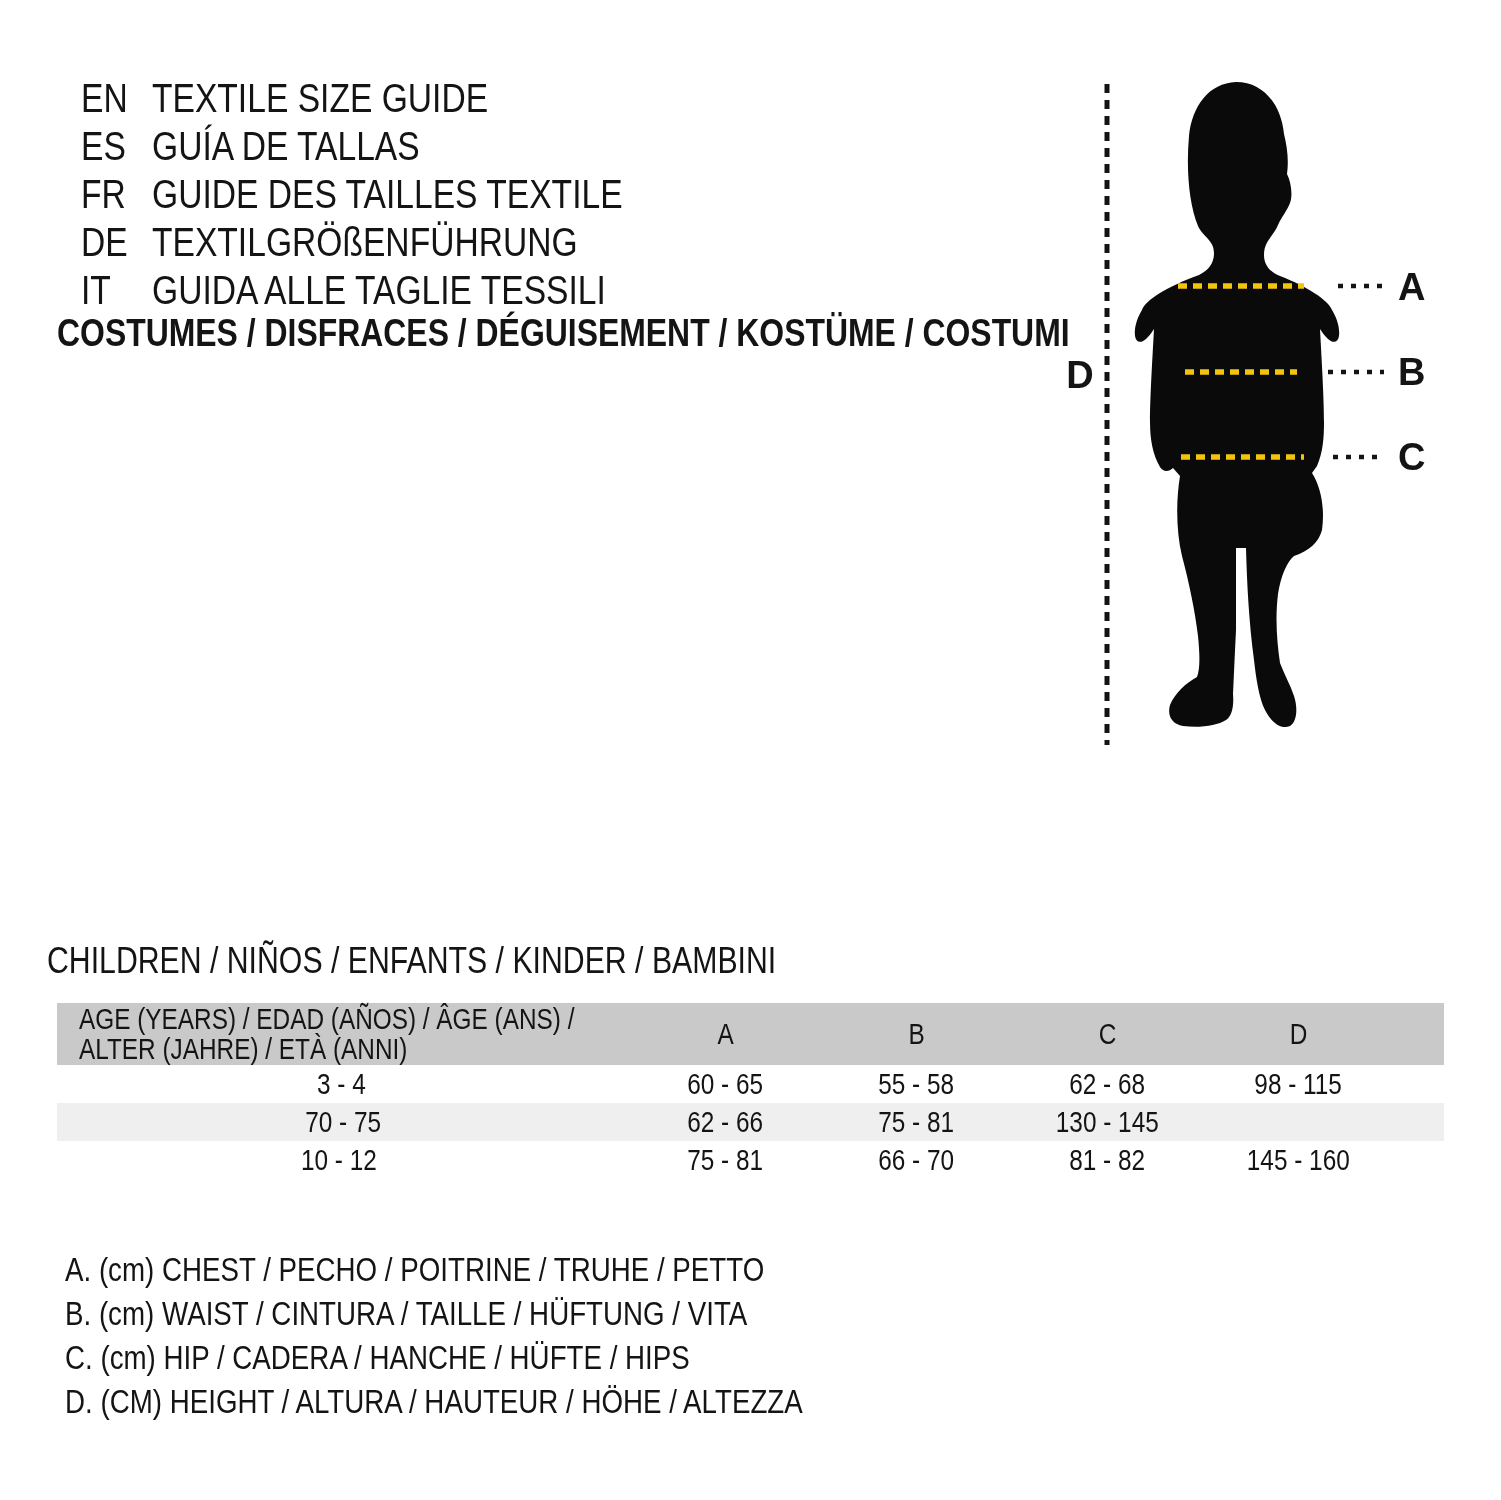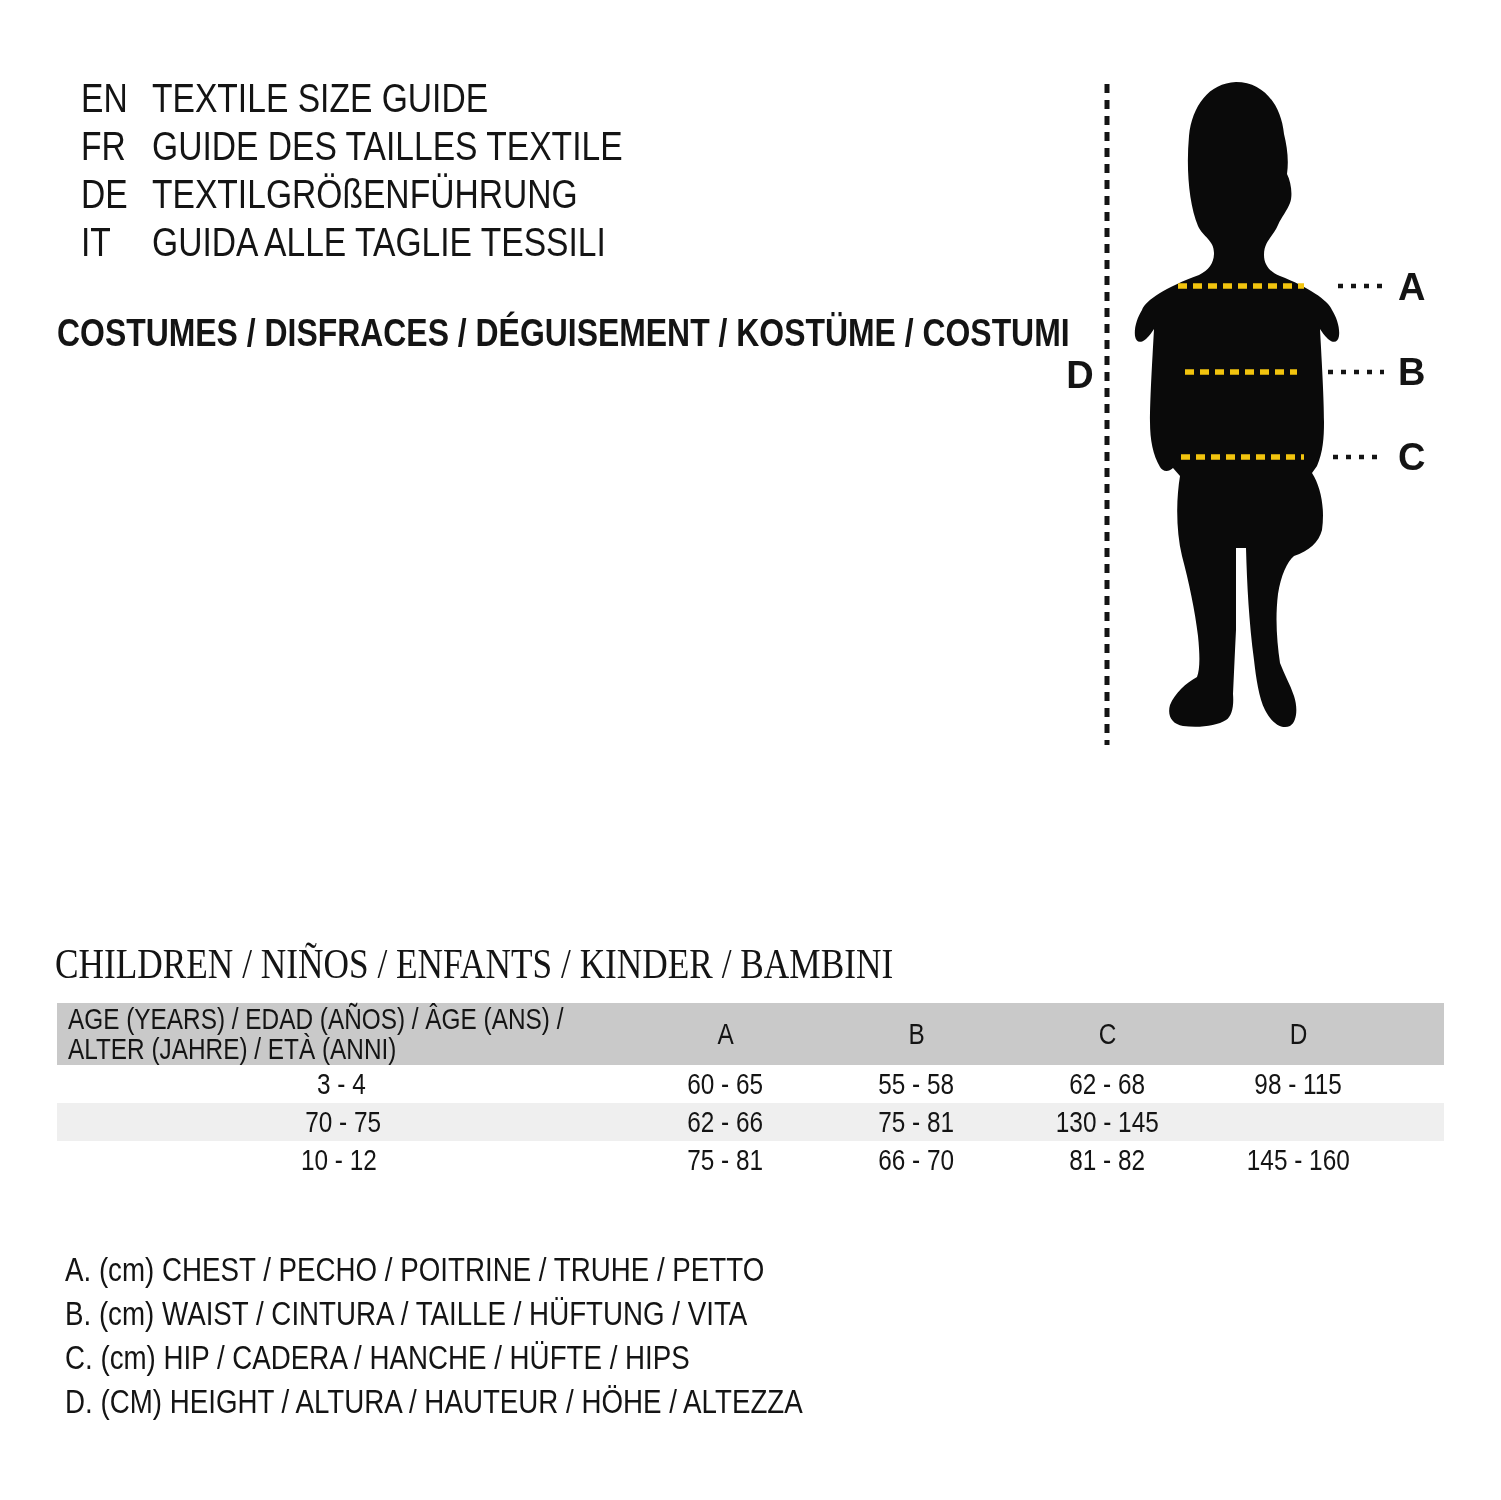--- a/index.html
+++ b/index.html
@@ -25,45 +25,49 @@
     position:absolute; left:57px; top:312px;
     font-size:38px; font-weight:bold;
   }
 
   
   .figure { position:absolute; left:1050px; top:70px; width:390px; height:690px; }
   .figure svg { display:block; width:100%; height:100%; }
   .figure text { font-family:"Liberation Sans", sans-serif; font-weight:bold; font-size:38px; fill:#141414; }
 
   
-  .section-title { position:absolute; left:55px; top:940px; font-size:42px;font-family:Liberation Serif, serif; }
+  .section-title { position:absolute; left:47px; top:940px; font-size:36px; }
 
   
   .size-table { position:absolute; left:57px; top:1003px; width:1387px; font-size:29px; }
   .t-row { display:grid; grid-template-columns:573px 191px 191px 191px 191px; align-items:center; }
   .t-head { background:#c9c9c9; height:62px; }
   .t-body .t-row { height:38px; }
   .t-body .t-row:nth-child(even) { background:#efefef; }
   .cell-age { padding-left:6px; text-align:center; }
   .cell-val { text-align:center; }
-  .age-head { display:flex; flex-direction:column; justify-content:center; line-height:30px; padding-left:11px; }
+  .age-head { display:flex; flex-direction:column; justify-content:center; line-height:30px; padding-left:22px; }
 
   
   .legend { position:absolute; left:65px; top:1248px; }
   .legend-row { height:44px; display:flex; align-items:center; font-size:33px; }
 </style>
 </head>
 <body>
 
 <div class="page">
 
   <div class="lang-list">
     <div class="lang-row">
       <span class="lang-code"><span class="cond">EN</span></span>
       <span class="cond">TEXTILE SIZE GUIDE</span>
+    </div>
+    <div class="lang-row">
+      <span class="lang-code"><span class="cond">ES</span></span>
+      <span class="cond">GUÍA DE TALLAS</span>
     </div>
     <div class="lang-row">
       <span class="lang-code"><span class="cond">FR</span></span>
       <span class="cond">GUIDE DES TAILLES TEXTILE</span>
     </div>
     <div class="lang-row">
       <span class="lang-code"><span class="cond">DE</span></span>
       <span class="cond">TEXTILGRÖßENFÜHRUNG</span>
     </div>
     <div class="lang-row">

